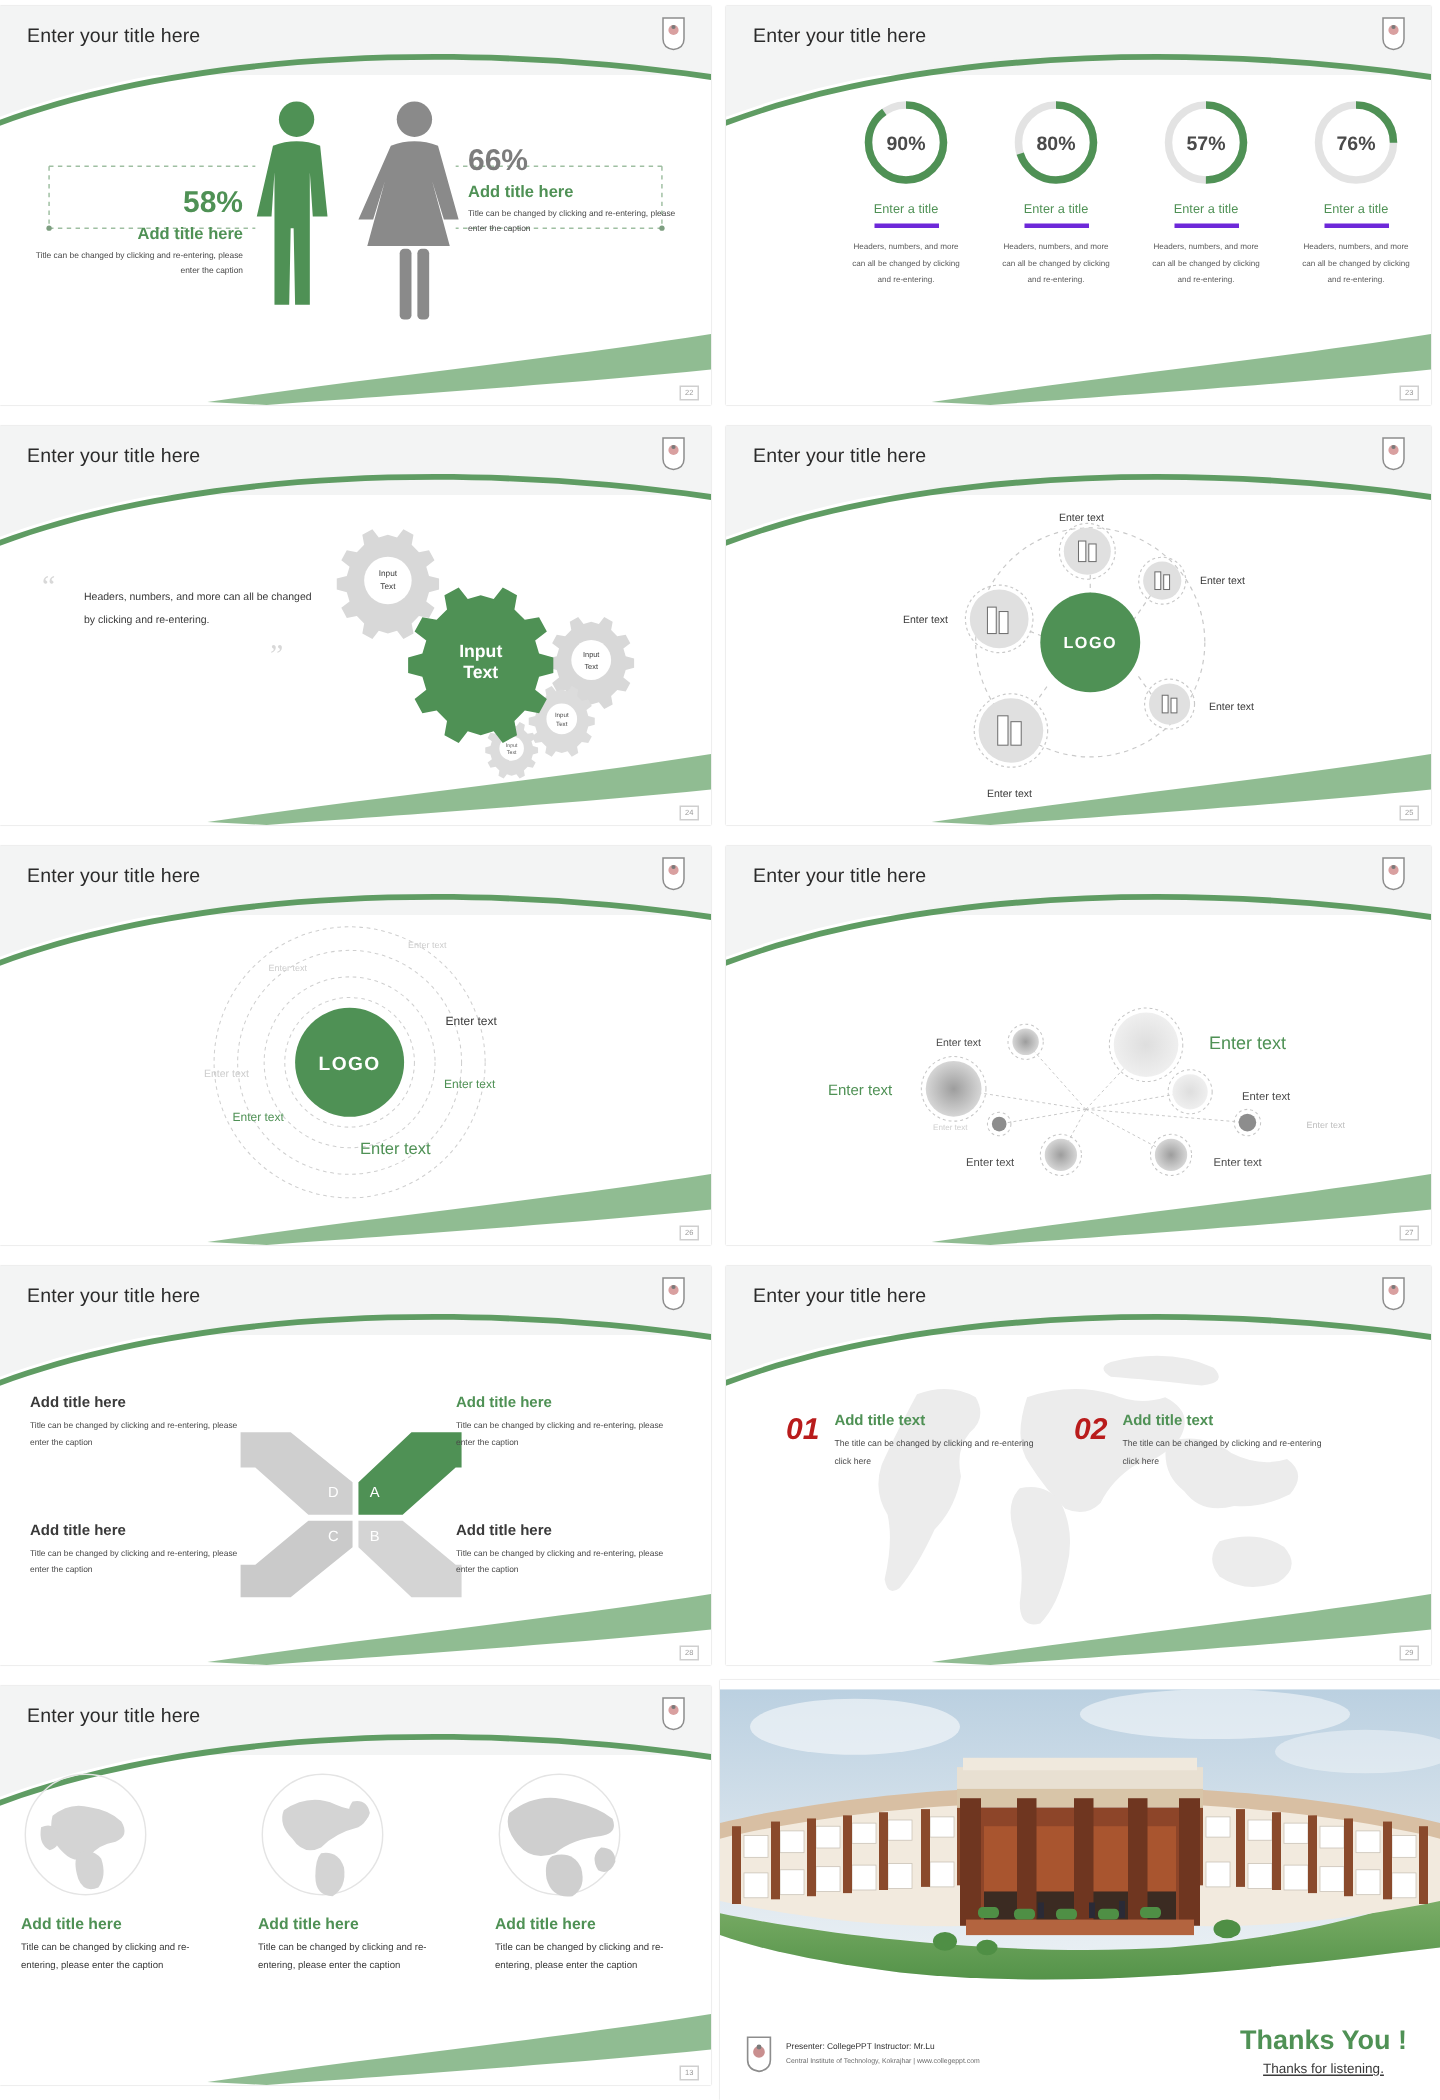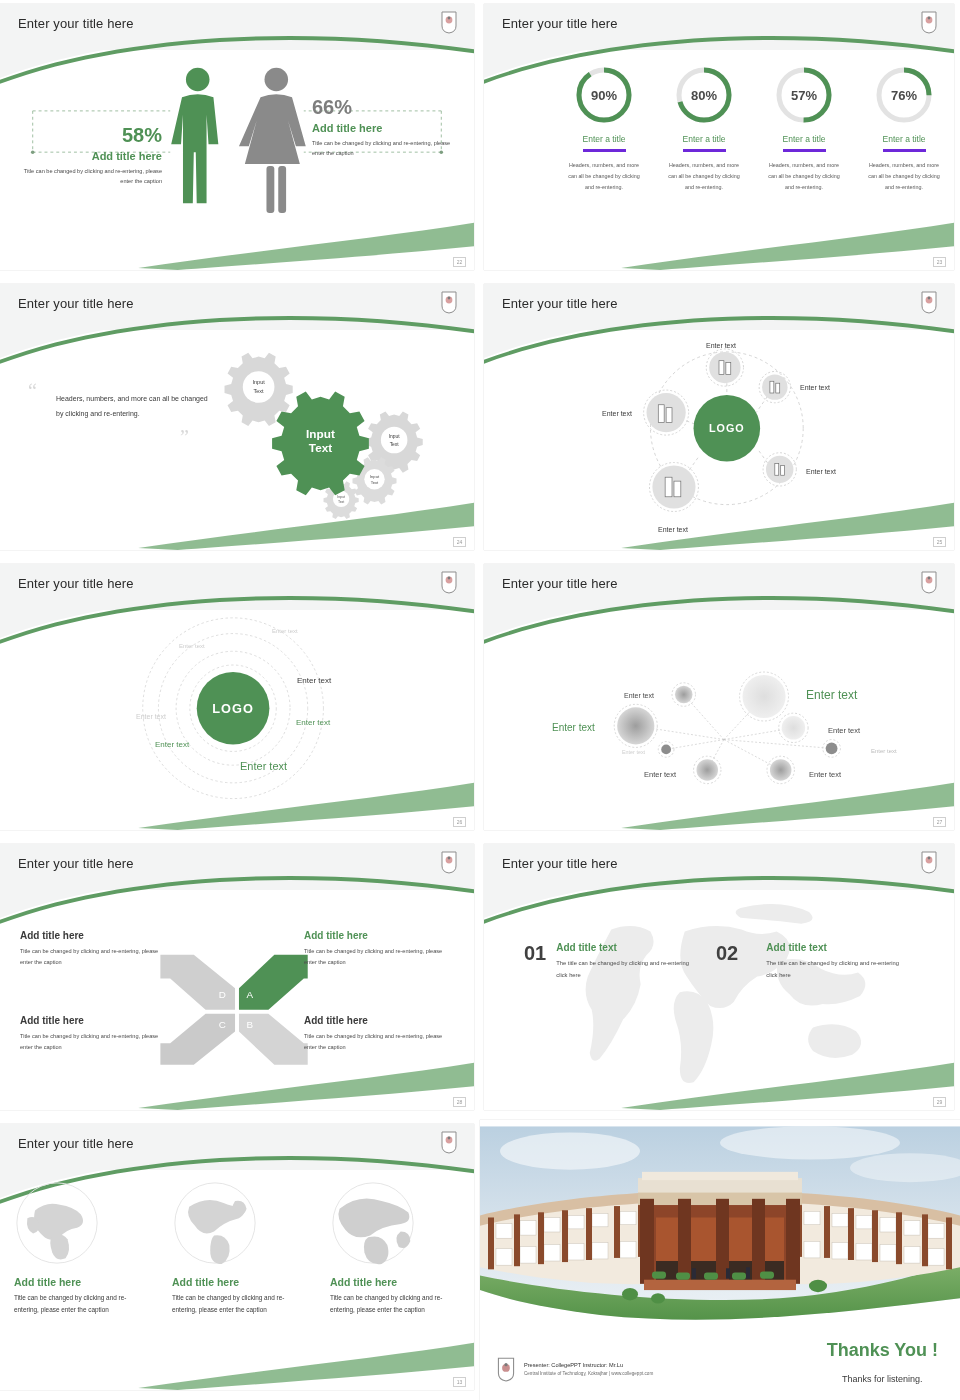--- a/index.html
+++ b/index.html
@@ -78,38 +78,38 @@
 
   
   .nlbl { position:absolute; white-space:nowrap; }
 
   
   .s7-b { position:absolute; width:150px; }
   .s7-h { font-size:10px; font-weight:bold; margin-bottom:5px; }
   .s7-p { font-size:5.6px; color:#4a4a4a; line-height:2.0; }
 
   
-  .s8-num { font-size:20px; font-weight:bold; color:#404040; }
+  .s8-num { font-size:20px; font-weight:bold; font-style:italic; color:#b91c1c; }
   .s8-h { font-size:10px; font-weight:bold; color:#4f9155; }
   .s8-p { font-size:5.8px; color:#4a4a4a; line-height:2.0; margin-top:5px; }
 
   
   .s9-row { position:absolute; left:0; right:0; top:10px; display:flex; justify-content:space-around; }
   .s9-col { width:130px; }
   .s9-h { font-size:10.5px; font-weight:bold; color:#4f9155; margin-top:6px; }
   .s9-p { font-size:6.4px; color:#3a3a3a; line-height:1.95; margin-top:4px; }
 
   
   .s10 { position:absolute; inset:0; background:#fff; overflow:hidden; }
   .s10-foot { position:absolute; left:16px; bottom:18px; display:flex; align-items:center; gap:8px; }
   .s10-f1 { font-size:5.6px; color:#2f2f2f; }
   .s10-f2 { font-size:4.6px; color:#6b6b6b; margin-top:3px; }
   .s10-thx { position:absolute; right:22px; bottom:16px; text-align:center; }
   .s10-t1 { font-size:18px; font-weight:bold; color:#4f9155;text-align:right; }
-  .s10-t2 { font-size:9px; color:#3a3a3a; margin-top:13px; }
+  .s10-t2 { font-size:9px; color:#3a3a3a; margin-top:3px;text-decoration:underline; }
 </style>
 </head>
 <body>
 
 <div class="grid">
 
   <div class="cell">
     <div class="slide">
       <div class="hdr"></div>
       <svg class="deco" viewBox="0 0 480 270" preserveAspectRatio="none">
@@ -539,21 +539,21 @@
             <path d="M262,18 q40,-10 70,4 q10,10 -8,12 q-36,-4 -62,-6 q-10,-6 0,-10 z"></path>
           </g>
         </svg>
         <div style="position:absolute; left:40px; top:52px; display:flex; gap:10px;">
           <div class="s8-num">01</div>
           <div style="width:140px;">
             <div class="s8-h">Add title text</div>
             <div class="s8-p">The title can be changed by clicking and re-entering click here</div>
           </div>
         </div>
-        <div style="position:absolute; left:232px; top:52px; display:flex; gap:28px;">
+        <div style="position:absolute; left:232px; top:52px; display:flex; gap:10px;">
           <div class="s8-num">02</div>
           <div style="width:140px;">
             <div class="s8-h">Add title text</div>
             <div class="s8-p">The title can be changed by clicking and re-entering click here</div>
           </div>
         </div>
       </div>
     </div>
   </div>
 

